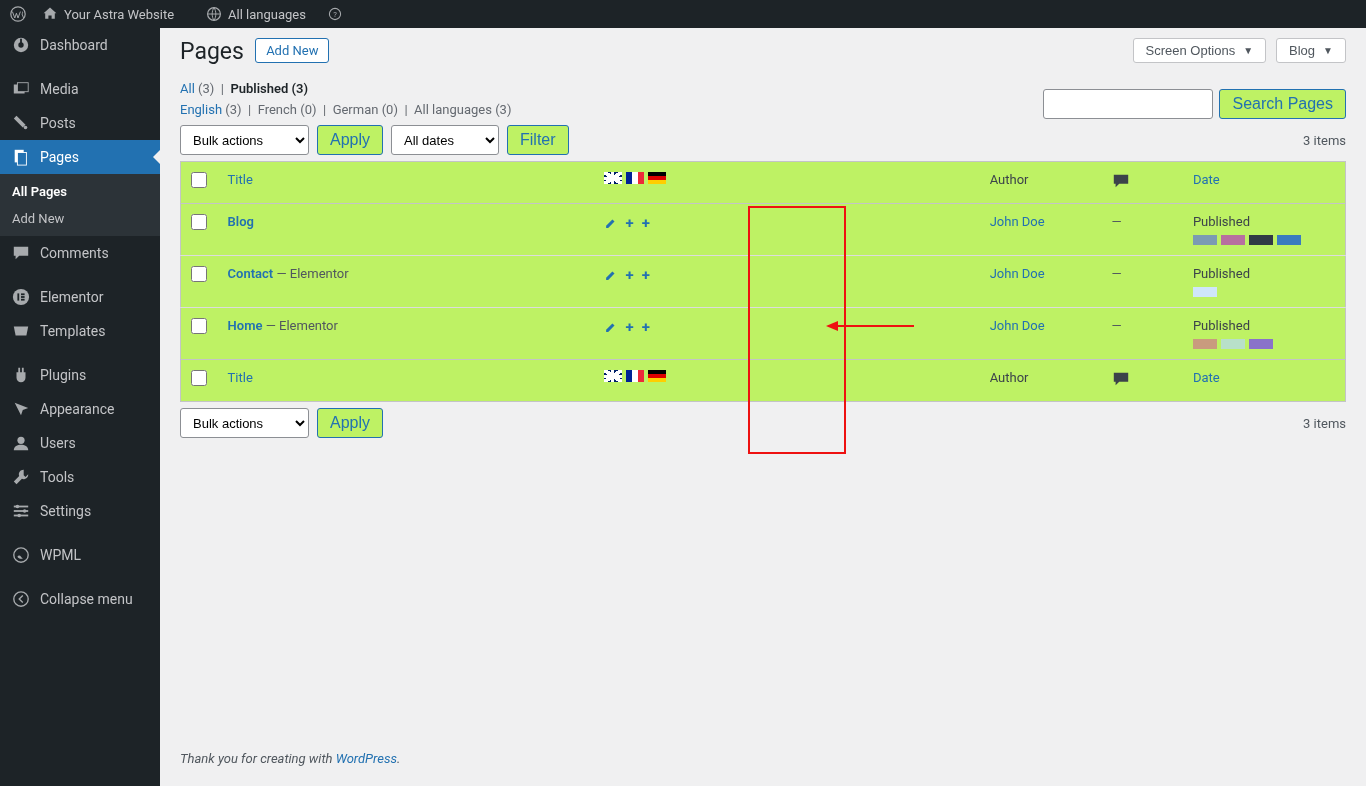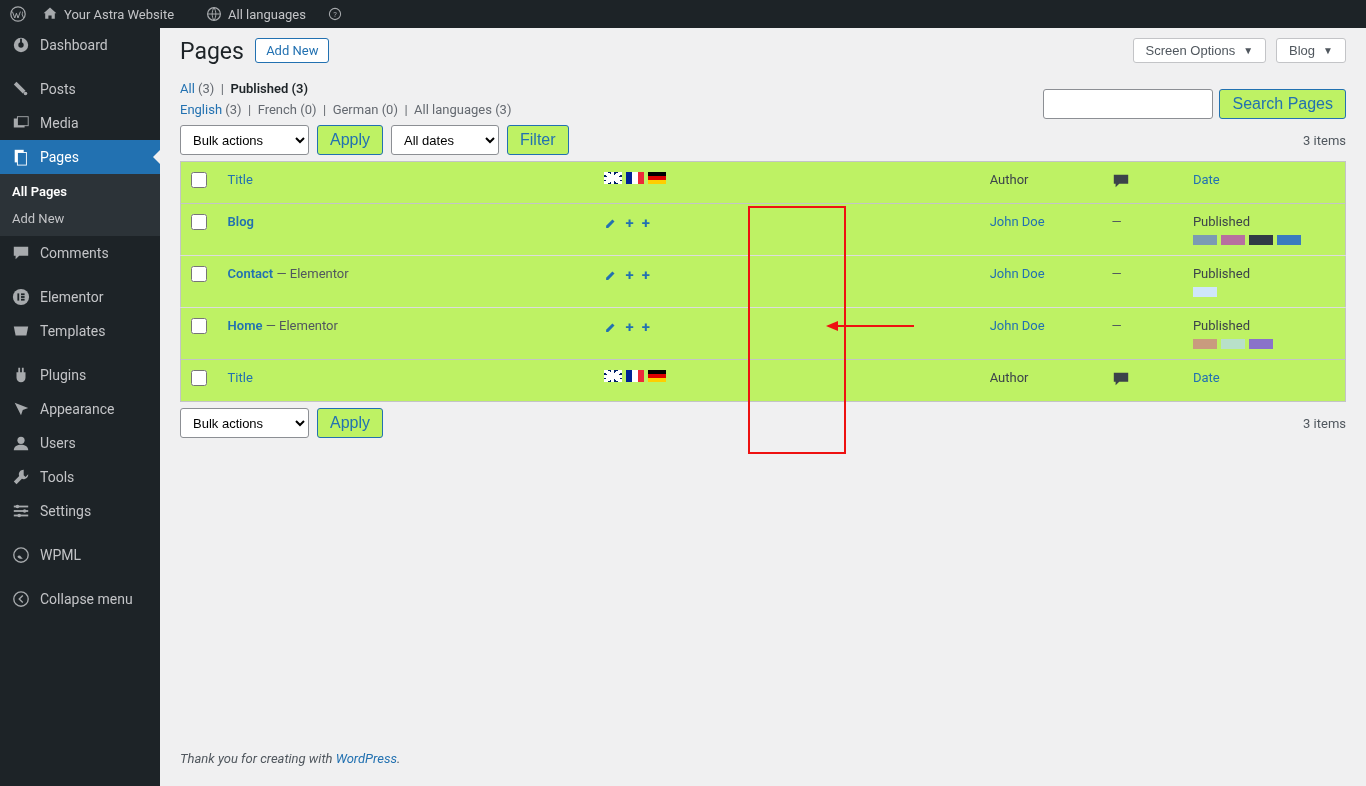--- a/index.html
+++ b/index.html
@@ -108,31 +108,31 @@
         <svg viewBox="0 0 20 20">
           <circle cx="10" cy="10" r="8"></circle>
           <circle cx="10" cy="10" r="3" fill="#1d2327"></circle>
           <rect x="9" y="3" width="2" height="5" fill="#1d2327"></rect>
         </svg>
         <span>Dashboard</span>
       </div>
     <div class="gap"></div>
     <div class="item">
         <svg viewBox="0 0 20 20">
+          <rect x="2" y="5" width="12" height="10"></rect>
+          <rect x="6" y="3" width="12" height="10" fill="#1d2327" stroke="#a7aaad"></rect>
+        </svg>
+        <span>Media</span>
+      </div>
+    <div class="item">
+        <svg viewBox="0 0 20 20">
           <path d="M5 2l10 10-3 3L2 5z"></path>
           <circle cx="15" cy="15" r="2"></circle>
         </svg>
         <span>Posts</span>
-      </div>
-    <div class="item">
-        <svg viewBox="0 0 20 20">
-          <rect x="2" y="5" width="12" height="10"></rect>
-          <rect x="6" y="3" width="12" height="10" fill="#1d2327" stroke="#a7aaad"></rect>
-        </svg>
-        <span>Media</span>
       </div>
     <div class="item active">
         <svg viewBox="0 0 20 20">
           <rect x="3" y="2" width="10" height="14"></rect>
           <rect x="6" y="5" width="10" height="14" fill="#2271b1" stroke="#fff"></rect>
         </svg>
         <span>Pages</span>
       </div>
     <div class="sub">
       <div class="subitem active">All Pages</div>

